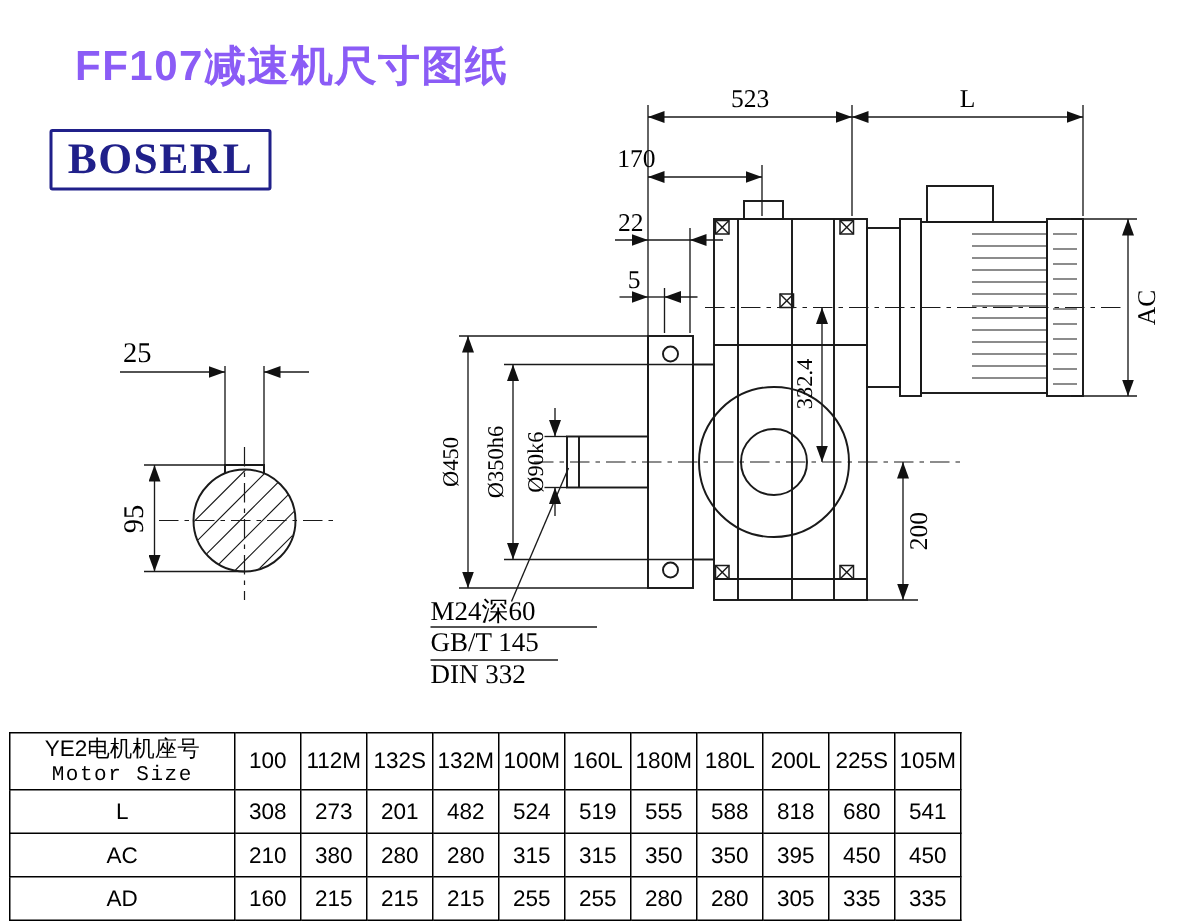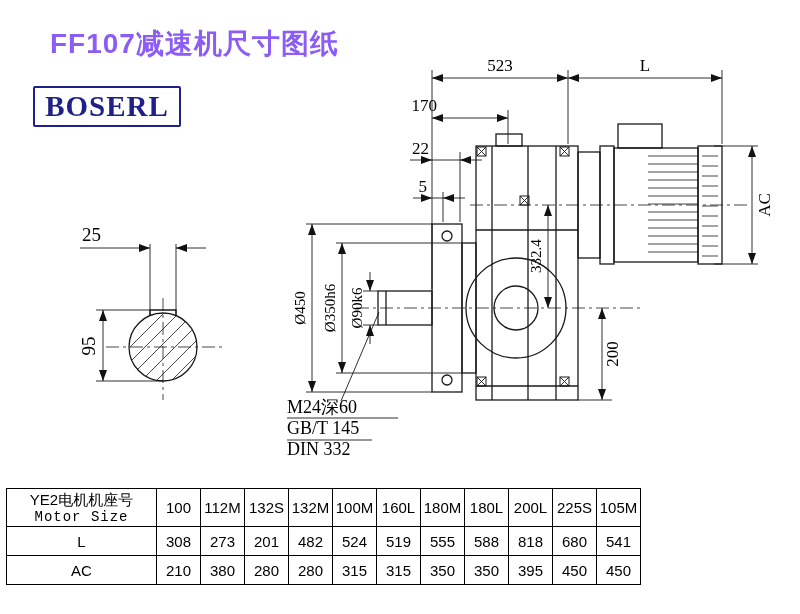--- a/index.html
+++ b/index.html
@@ -228,15 +228,29 @@
       <td>280</td>
       <td>280</td>
       <td>315</td>
       <td>315</td>
       <td>350</td>
       <td>350</td>
       <td>395</td>
       <td>450</td>
       <td>450</td>
     </tr>
+    <tr>
+      <th>AD</th>
+      <td>160</td>
+      <td>215</td>
+      <td>215</td>
+      <td>215</td>
+      <td>255</td>
+      <td>255</td>
+      <td>280</td>
+      <td>280</td>
+      <td>305</td>
+      <td>335</td>
+      <td>335</td>
+    </tr>
   </tbody>
     </table>
 </div>
 
 </body></html>

